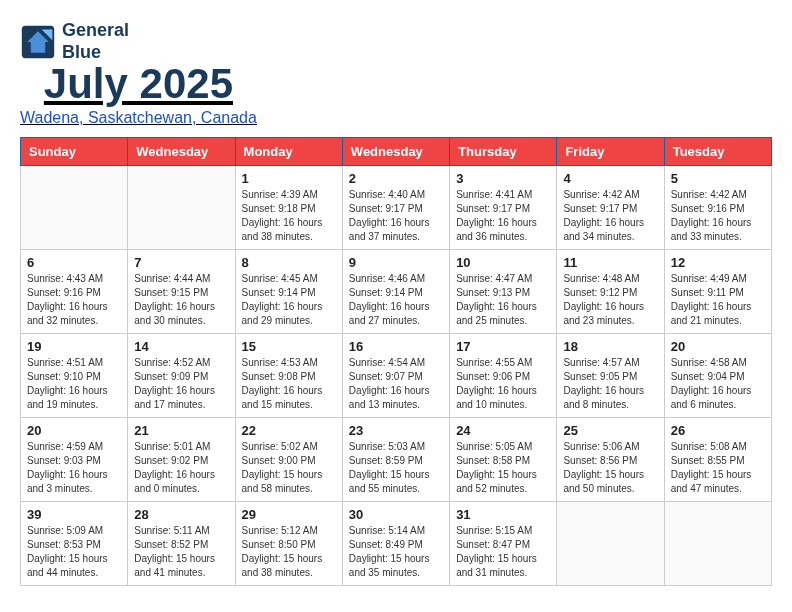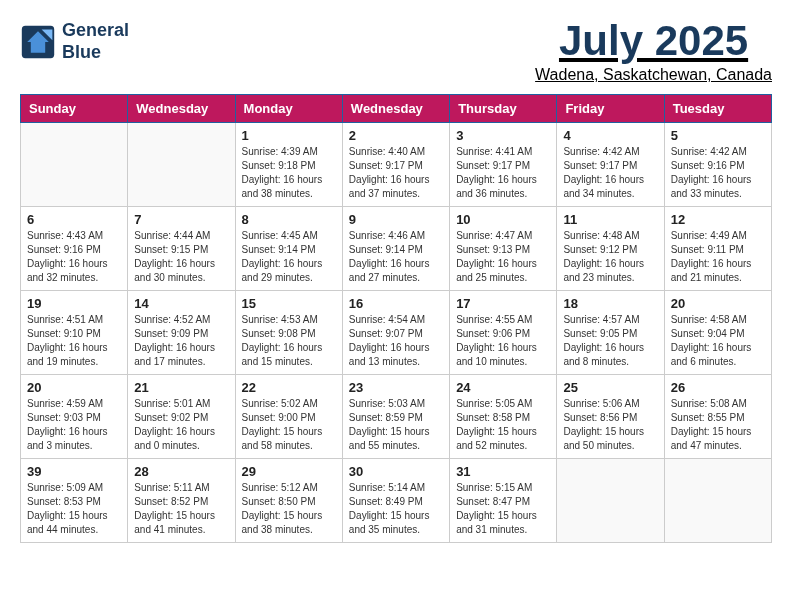--- a/index.html
+++ b/index.html
@@ -8,20 +8,21 @@
       background: #fff;
       width: 792px;
       min-height: 612px;
       padding: 20px;
     }
     .header-area {
       display: flex;
       align-items: flex-start;
       justify-content: space-between;
       margin-bottom: 10px;
+      flex-direction: column;
     }
     .logo {
       display: flex;
       align-items: center;
       gap: 6px;
     }
     .logo-text {
       font-size: 18px;
       font-weight: bold;
       color: #1a3a5c;
@@ -39,30 +40,30 @@
       text-decoration: underline;
     }
     .month-title {
       font-size: 42px;
       font-weight: bold;
       color: #1a3a5c;
       line-height: 1;
     }
     .location-title {
       font-size: 16px;
-      color: #000000;
+      color: #1d4ed8;
       margin-top: 4px;
     }
     .calendar {
       width: 100%;
       border-collapse: collapse;
       border: 1px solid #ccc;
     }
     .calendar th {
-      background: #be185d;
+      background: #ef4444;
       color: #fff;
       text-align: left;
       padding: 6px 8px;
       font-size: 13px;
       border: 1px solid #2060a0;
     }
     .calendar td {
       vertical-align: top;
       border: 1px solid #ccc;
       padding: 5px 6px;

